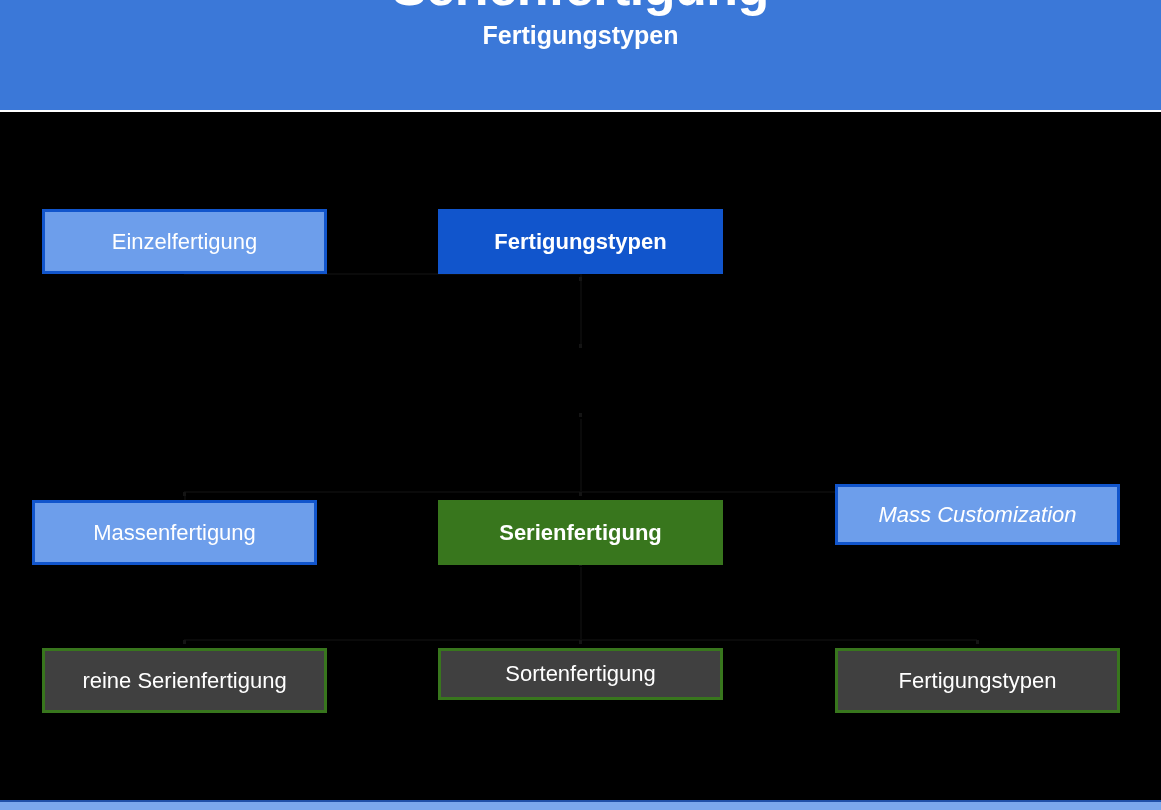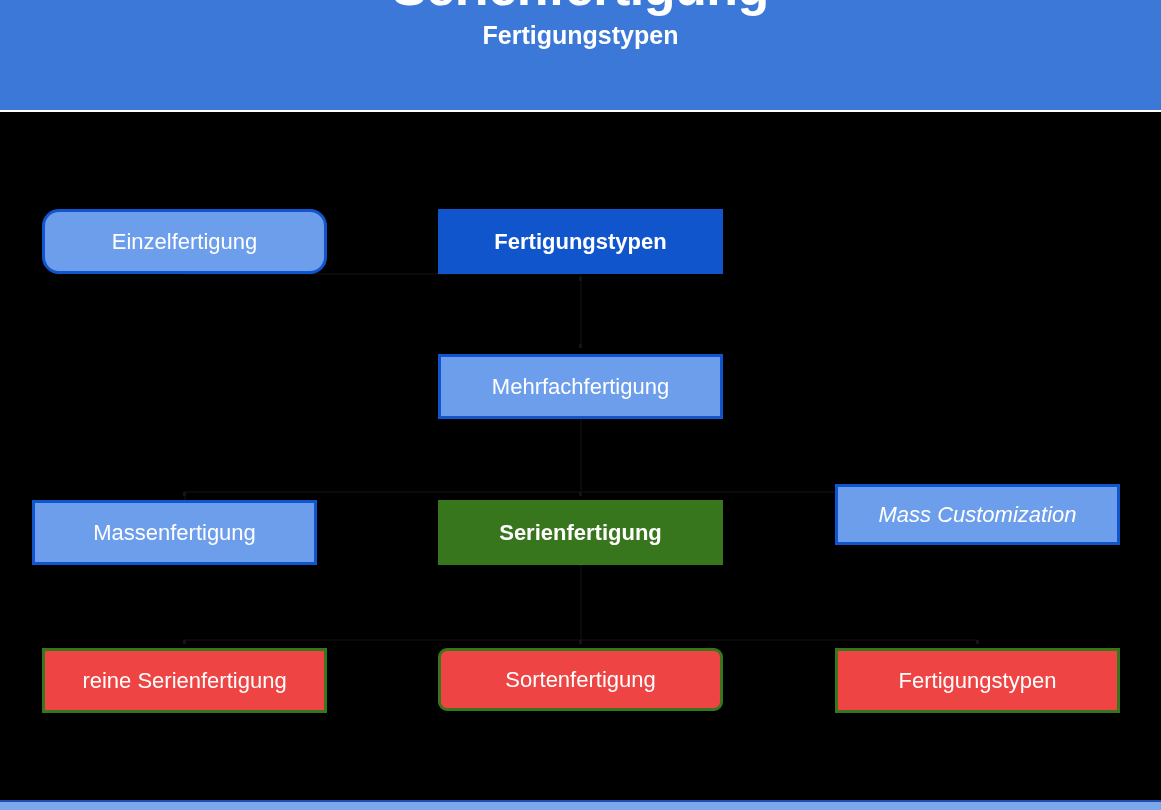--- a/index.html
+++ b/index.html
@@ -119,21 +119,21 @@
     background: #1155cc;
     border-color: #1155cc;
     font-weight: bold;
   }
   .node.green-solid {
     background: #38761d;
     border-color: #38761d;
     font-weight: bold;
   }
   .node.green-light {
-    background: #ef4444;
+    background: #404040;
     border-color: #38761d;
     font-weight: normal;
   }
 </style>
 </head>
 <body>
 
 <div id="slide">
 
   <div id="header">
@@ -158,49 +158,46 @@
     <div class="stub" style="left:579px; top:232px;"></div>
     <div class="stub" style="left:579px; top:301px;"></div>
     <div class="stub" style="left:183px; top:380px;"></div>
     <div class="stub" style="left:579px; top:380px;"></div>
     <div class="stub" style="left:976px; top:380px;"></div>
     <div class="stub" style="left:579px; top:450px;"></div>
     <div class="stub" style="left:183px; top:528px;"></div>
     <div class="stub" style="left:579px; top:528px;"></div>
     <div class="stub" style="left:976px; top:528px;"></div>
 
-    <div class="node blue-light" style="left:42px; top:97px; width:285px; height:65px;border-radius:17px;">
+    <div class="node blue-light" style="left:42px; top:97px; width:285px; height:65px;">
       <span>Einzelfertigung</span>
     </div>
 
     <div class="node blue-solid" style="left:438px; top:97px; width:285px; height:65px;">
       <span>Fertigungstypen</span>
     </div>
 
-    <div class="node blue-light" style="left:438px; top:242px; width:285px; height:65px;">
-      <span>Mehrfachfertigung</span>
-    </div>
 
     <div class="node blue-light" style="left:32px; top:388px; width:285px; height:65px;">
       <span>Massenfertigung</span>
     </div>
 
     <div class="node green-solid" style="left:438px; top:388px; width:285px; height:65px;">
       <span>Serienfertigung</span>
     </div>
 
     <div class="node blue-light" style="left:835px; top:372px; width:285px; height:61px;font-style:italic;">
       <span>Mass Customization</span>
     </div>
 
     <div class="node green-light" style="left:42px; top:536px; width:285px; height:65px;">
       <span>reine Serienfertigung</span>
     </div>
 
-    <div class="node green-light" style="left:438px; top:536px; width:285px; height:63px;border-radius:9px;">
+    <div class="node green-light" style="left:438px; top:536px; width:285px; height:52px;">
       <span>Sortenfertigung</span>
     </div>
 
     <div class="node green-light" style="left:835px; top:536px; width:285px; height:65px;">
       <span>Fertigungstypen</span>
     </div>
 
   </div>
 
   <div id="footer-strip"></div>

